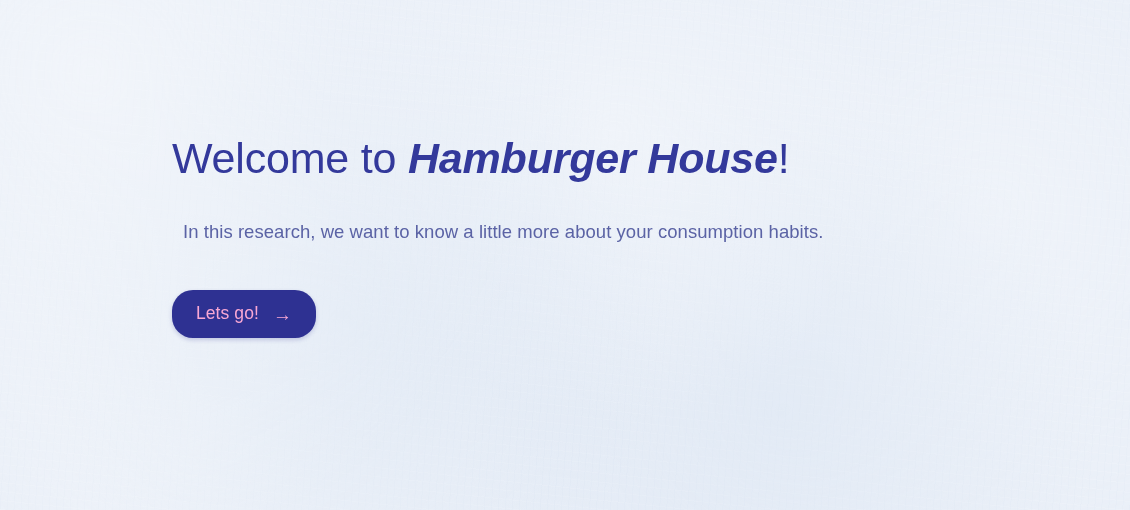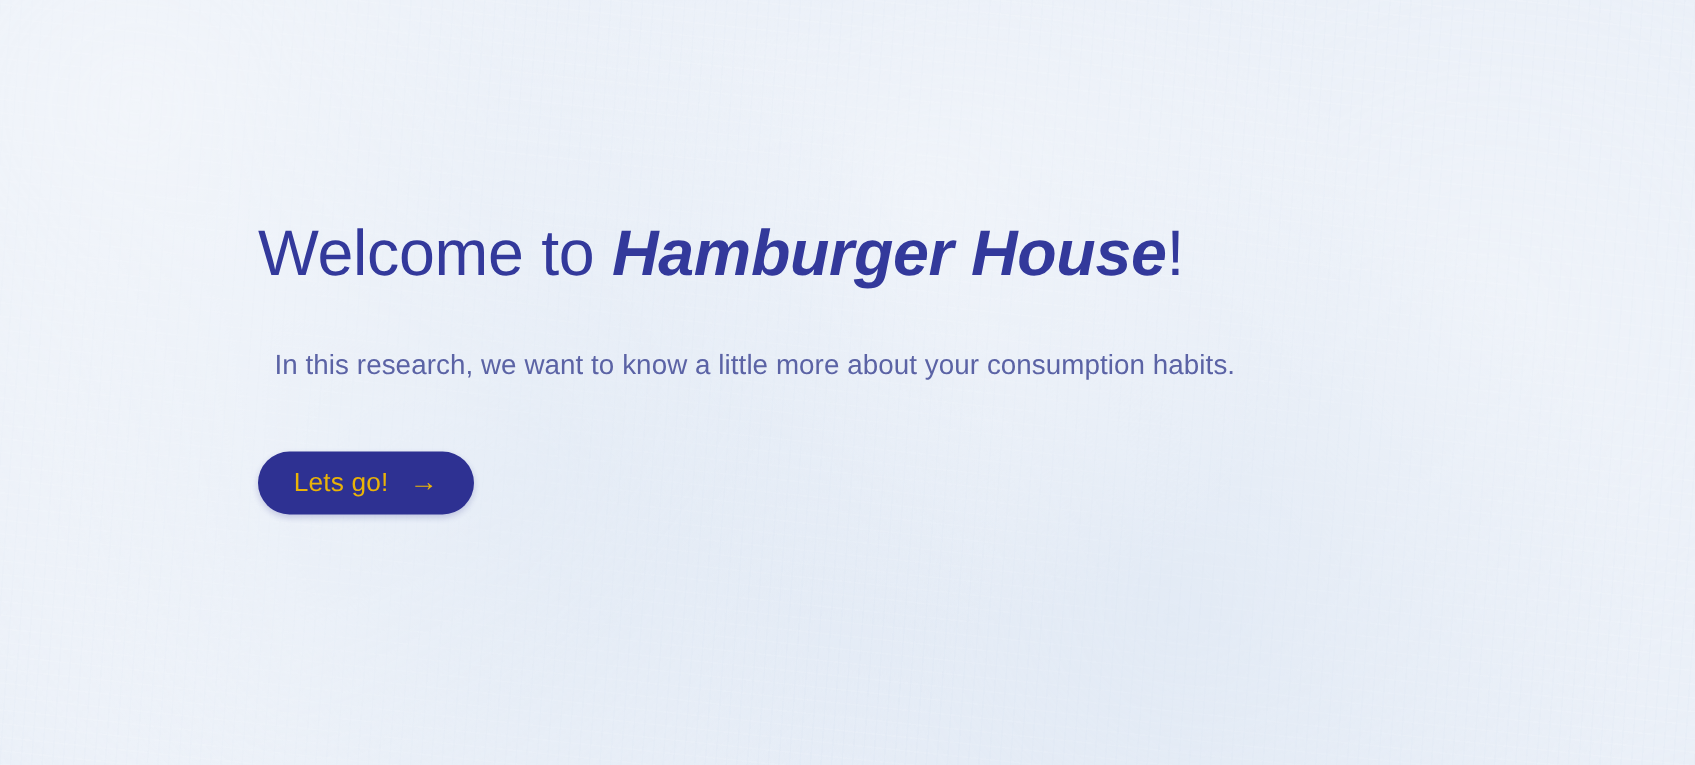--- a/index.html
+++ b/index.html
@@ -39,21 +39,21 @@
       radial-gradient(circle at 88% 41%, rgba(255,255,255,0.55) 0%, rgba(255,255,255,0) 44%),
       radial-gradient(circle at 17% 88%, rgba(255,255,255,0.5) 0%, rgba(255,255,255,0) 34%),
       repeating-linear-gradient(94deg, rgba(206,220,238,0.22) 0px, rgba(206,220,238,0.22) 1px, rgba(255,255,255,0) 1px, rgba(255,255,255,0) 7px),
       repeating-linear-gradient(6deg, rgba(255,255,255,0.2) 0px, rgba(255,255,255,0.2) 1px, rgba(255,255,255,0) 1px, rgba(255,255,255,0) 9px);
   }
 
   
   .content {
     position: absolute;
     left: 172px;
-    top: 143px;
+    top: 132px;
     width: 860px;
   }
 
   .page-title {
     margin: 0;
     font-size: 43px;
     line-height: 52px;
     font-weight: 400;
     letter-spacing: -0.2px;
     color: #33399b;
@@ -86,26 +86,26 @@
     padding-top: 34px;
   }
 
   .cta-button {
     display: inline-flex;
     align-items: center;
     justify-content: center;
     gap: 14px;
     box-sizing: border-box;
     min-width: 144px;
-    height: 42px;
+    height: 48px;
     padding: 0 23px;
     border: none;
     border-radius: 21px;
     background-color: #2e3192;
-    color: #eab308;
+    color: #f9a8d4;
     font-family: "Liberation Sans", sans-serif;
     font-size: 17.5px;
     line-height: 1;
     font-weight: 400;
     letter-spacing: 0.1px;
     cursor: pointer;
     box-shadow: 0 2px 4px rgba(46, 49, 146, 0.22);
     white-space: nowrap;
   }
 

